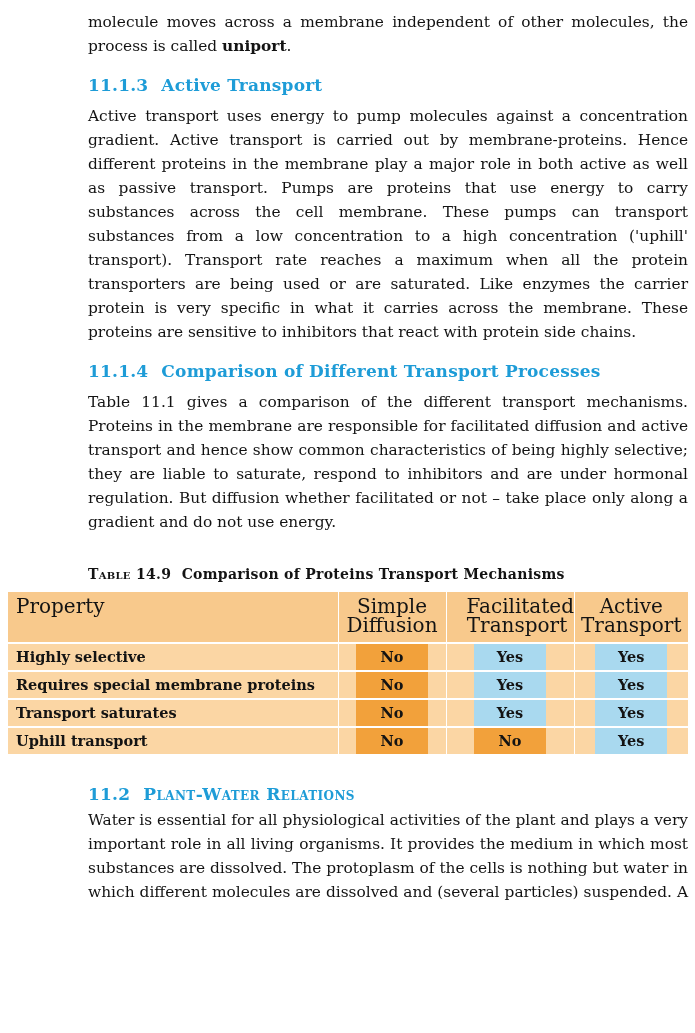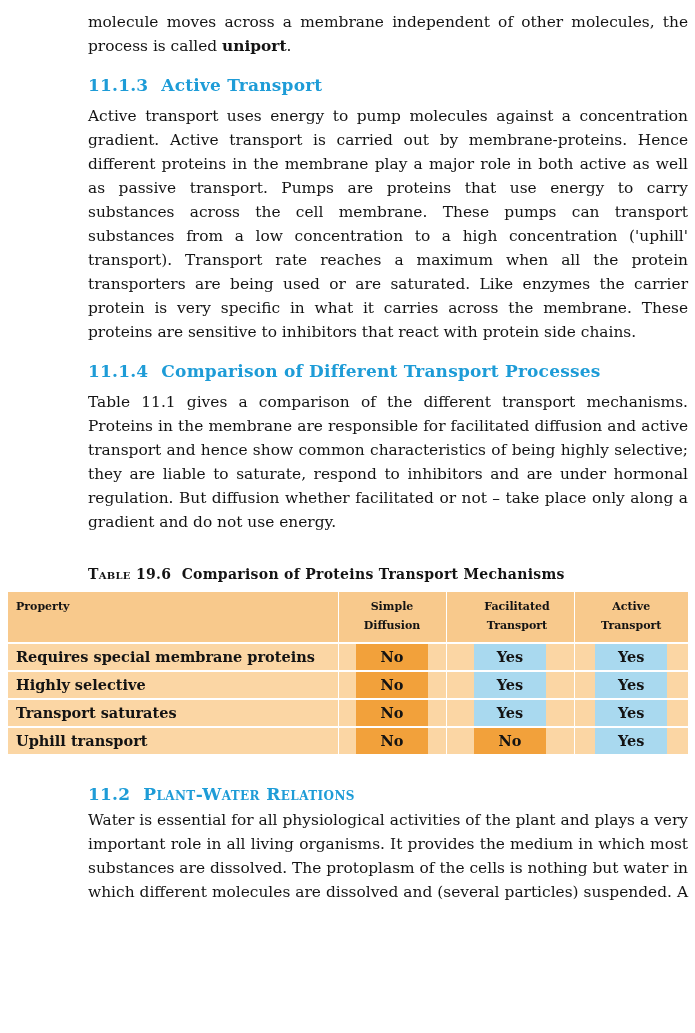--- a/index.html
+++ b/index.html
@@ -40,22 +40,22 @@
   }
   .table-caption .smallcaps { font-variant: small-caps; }
   table.transport-table {
     width: 100%;
     border-collapse: collapse;
     background: var(--table-bg, #FBD6A4);
     table-layout: fixed;
   }
   table.transport-table th {
     background: var(--table-header-bg, #F8C98C);
-    font-size: 11px;
-    font-weight: bold;
+    font-size: 20px;
+    font-weight: normal;
     text-align: center;
     vertical-align: top;
     padding: 5px 6px 7px 6px;
     line-height: 19px;
     border-bottom: 2px solid #ffffff;
     border-right: 1px solid #ffffff;
   }
   table.transport-table th.prop-col {
     text-align: left;
     padding-left: 8px;
@@ -103,46 +103,46 @@
     <h2 class="section-heading"><span class="heading-num">11.1.3</span><span>Active Transport</span></h2>
 
     <p class="body-text">Active transport uses energy to pump molecules against a concentration gradient. Active transport is carried out by membrane-proteins. Hence different proteins in the membrane play a major role in both active as well as passive transport. Pumps are proteins that use energy to carry substances across the cell membrane. These pumps can transport substances from a low concentration to a high concentration ('uphill' transport).  Transport rate reaches a maximum when all the protein transporters are being used or are saturated.  Like enzymes the carrier protein is very specific in what it carries across the membrane.  These proteins are sensitive to inhibitors that react with protein side chains.</p>
 
     <h2 class="section-heading"><span class="heading-num">11.1.4</span><span>Comparison of Different Transport Processes</span></h2>
 
     <p class="body-text para-comparison">Table 11.1 gives a comparison of the different transport mechanisms. Proteins in the membrane are responsible for facilitated diffusion and active transport and hence show common characteristics of being highly selective; they are liable to saturate, respond to inhibitors and are under hormonal regulation.  But diffusion whether facilitated or not – take place only along a gradient and do not use energy.</p>
 
   </div>
 
-  <div class="table-caption"><span class="smallcaps">Table 19.6</span>&nbsp;&nbsp;<span>Comparison of Proteins Transport Mechanisms</span></div>
+  <div class="table-caption"><span class="smallcaps">Table 14.9</span>&nbsp;&nbsp;<span>Comparison of Proteins Transport Mechanisms</span></div>
 
   <table class="transport-table">
     <thead>
       <tr>
         <th class="prop-col">Property</th>
         <th class="col-simple">Simple Diffusion</th>
         <th class="col-facil">Facilitated Transport</th>
         <th class="col-active">Active Transport</th>
       </tr>
     </thead>
     <tbody>
       <tr>
-        <td class="prop-cell">Requires special membrane proteins</td>
+        <td class="prop-cell">Highly selective</td>
         <td class="value-cell">
             <div class="val no">No</div>
           </td>
         <td class="value-cell">
             <div class="val yes">Yes</div>
           </td>
         <td class="value-cell">
             <div class="val yes">Yes</div>
           </td>
       </tr>
       <tr>
-        <td class="prop-cell">Highly selective</td>
+        <td class="prop-cell">Requires special membrane proteins</td>
         <td class="value-cell">
             <div class="val no">No</div>
           </td>
         <td class="value-cell">
             <div class="val yes">Yes</div>
           </td>
         <td class="value-cell">
             <div class="val yes">Yes</div>
           </td>
       </tr>

